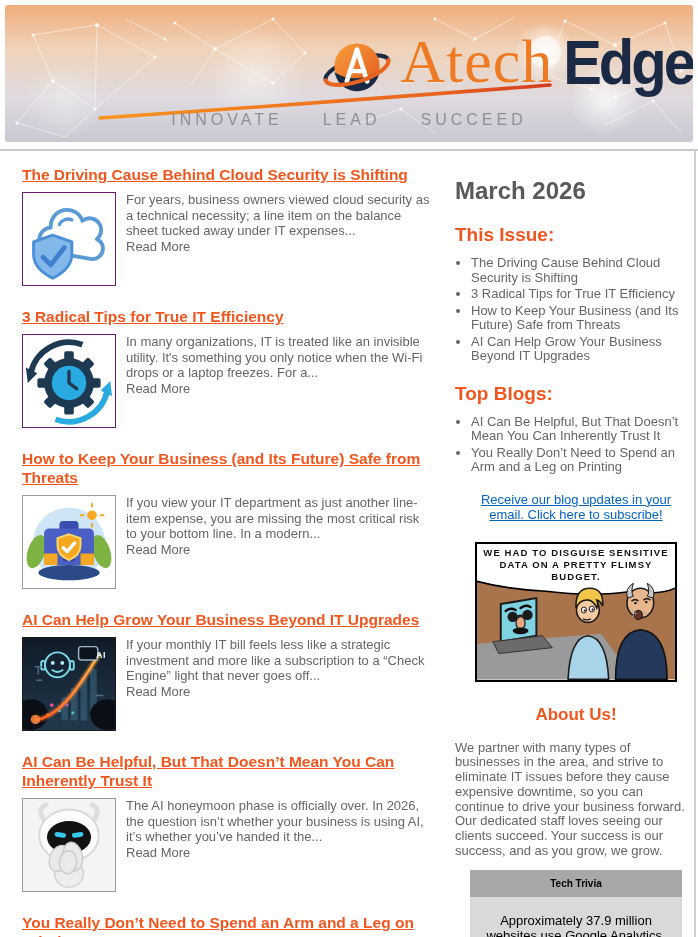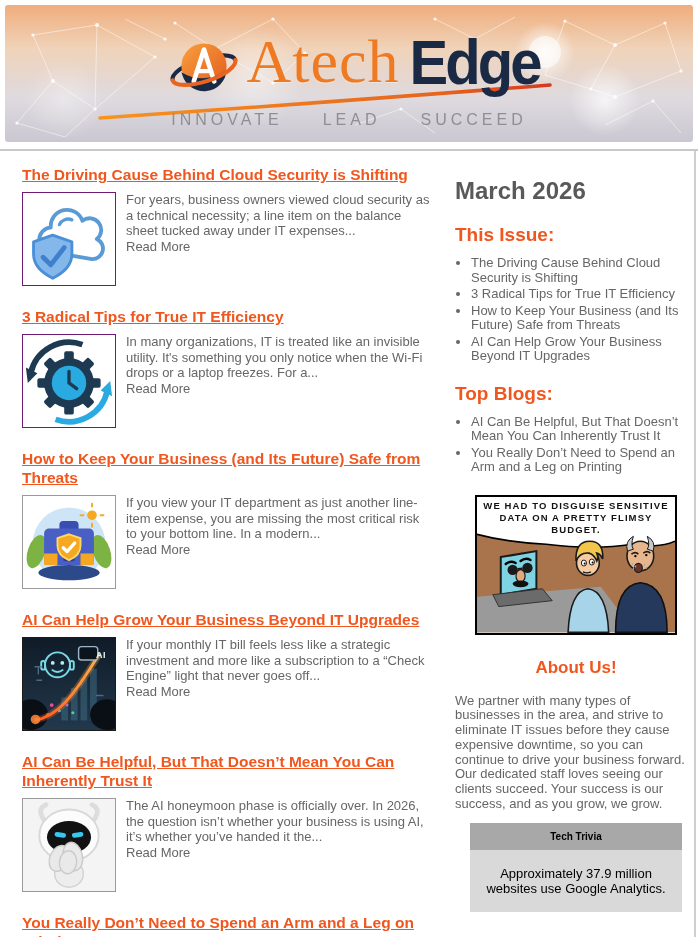--- a/index.html
+++ b/index.html
@@ -16,21 +16,21 @@
     background:#ffffff;font-family:"Liberation Sans",sans-serif;
   }
   
   .header{
     position:relative;margin:5px 5px 0;height:137px;border-radius:3px;overflow:hidden;
     background:linear-gradient(180deg,#EFAD7C 0%,#F0D3BA 32%,#DEDADF 68%,#CBC7D2 100%);
   }
   .plexus{position:absolute;inset:0;width:100%;height:100%;}
   .logo-row{
     position:absolute;left:8px;right:0;top:22px;
-    display:flex;justify-content:center;align-items:flex-start;
+    display:flex;justify-content:flex-end;align-items:flex-start;
   }
   .logo-mark{width:74px;height:74px;margin:2px 6px 0 0;}
   .brand-atech{
     font-family:"Liberation Serif",serif;font-size:62px;line-height:68px;
     color:#EE7B23;letter-spacing:1px;text-shadow:0 1px 0 rgba(255,255,255,.35);
   }
   .brand-edge{
     font-family:"Liberation Sans",sans-serif;font-weight:bold;font-size:58px;line-height:70px;
     color:var(--navy);letter-spacing:-3px;margin-left:10px;transform:scaleY(1.08);
   }
@@ -366,20 +366,21 @@
       <li>How to Keep Your Business (and Its Future) Safe from Threats</li>
       <li>AI Can Help Grow Your Business Beyond IT Upgrades</li>
     </ul>
 
     <div class="side-heading">Top Blogs:</div>
     <ul class="side-list">
       <li>AI Can Be Helpful, But That Doesn’t Mean You Can Inherently Trust It</li>
       <li>You Really Don’t Need to Spend an Arm and a Leg on Printing</li>
     </ul>
 
+    <a class="subscribe">Receive our blog updates in your email. Click here to subscribe!</a>
 
     <div class="comic">
       <svg viewBox="0 0 200 136">
         <rect width="200" height="136" fill="#ffffff"></rect>
         <rect y="36" width="200" height="100" fill="#A9744B"></rect>
         <polygon points="0,100 125,90 160,136 0,136" fill="#9A9A9A"></polygon>
         <path d="M0 0 H200 V44 Q186 50 172 48 L177 61 L157 47 Q118 53 70 47 Q30 45 0 37 Z" fill="#ffffff"></path>
         <path d="M0 37 Q30 45 70 47 Q118 53 157 47 L177 61 L172 48 Q186 50 200 44" fill="none" stroke="#000000" stroke-width="1.6"></path>
 
         <polygon points="24,60 60,54 60,92 24,98" fill="#7FD2E2" stroke="#1a1a1a" stroke-width="2"></polygon>

